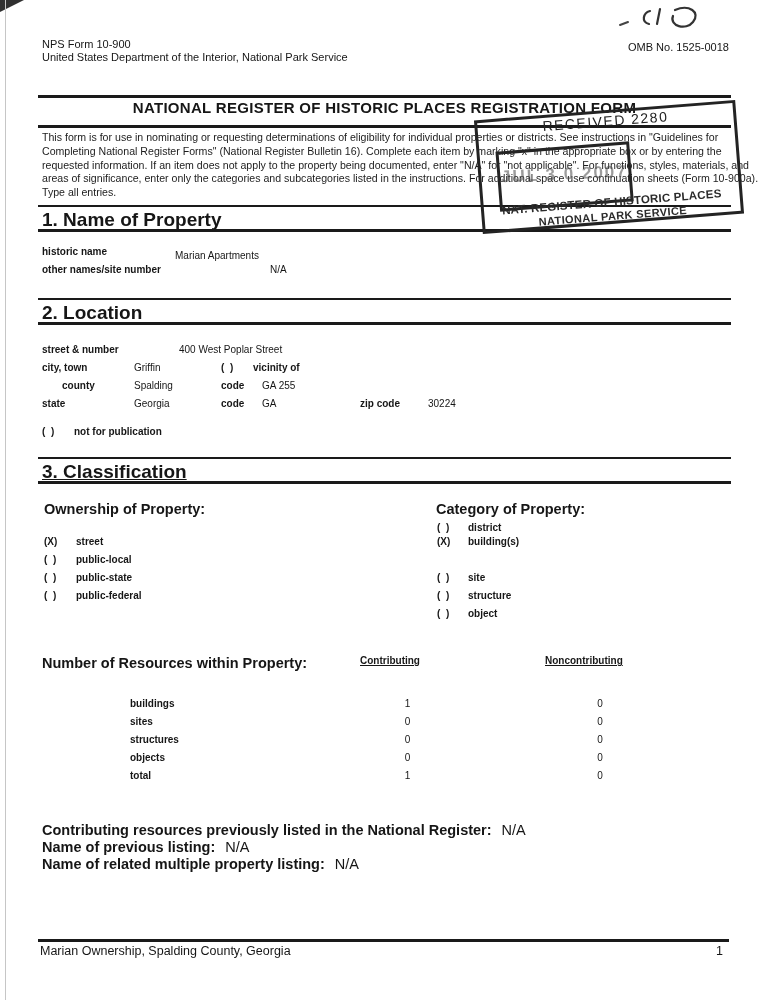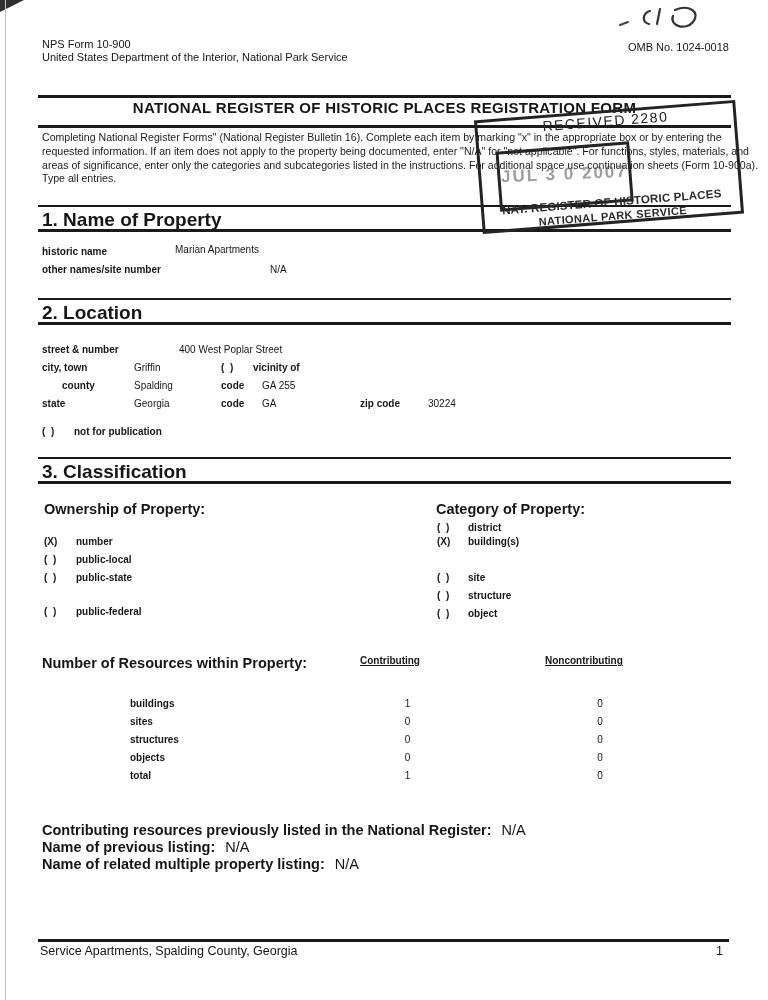--- a/index.html
+++ b/index.html
@@ -48,39 +48,40 @@
 
   <svg class="abs" style="left:612px;top:2px;" width="100" height="34" viewBox="0 0 100 34">
     <path d="M8 23 l8 -3" stroke="#444" stroke-width="2" fill="none" stroke-linecap="round"></path>
     <path d="M38 9 c-7 2 -9 11 -1 13" stroke="#333" stroke-width="2.2" fill="none" stroke-linecap="round"></path>
     <path d="M48 7 l-3 15" stroke="#333" stroke-width="2.2" fill="none" stroke-linecap="round"></path>
     <path d="M63 8 c14 -6 26 2 18 12 c-7 9 -24 4 -20 -6" stroke="#333" stroke-width="2.2" fill="none" stroke-linecap="round"></path>
   </svg>
 
   <div class="abs fs11" style="left:42px;top:38px;">NPS Form 10-900</div>
   <div class="abs fs11" style="left:42px;top:51px;">United States Department of the Interior, National Park Service</div>
-  <div class="abs fs11" style="left:628px;top:41px;">OMB No. 1024-0018</div>
+  <div class="abs fs11" style="left:628px;top:41px;">OMB No. 1525-0018</div>
 
   <div class="rule" style="left:38px;top:95px;width:693px;height:3px;"></div>
   <div class="abs title" style="left:38px;top:99px;width:693px;">NATIONAL REGISTER OF HISTORIC PLACES REGISTRATION FORM</div>
   <div class="rule" style="left:38px;top:125px;width:693px;height:3px;"></div>
 
   <div class="instructions">
+    <div>This form is for use in nominating or requesting determinations of eligibility for individual properties or districts.  See instructions in "Guidelines for</div>
     <div>Completing National Register Forms" (National Register Bulletin 16).  Complete each item by marking "x" in the appropriate box or by entering the</div>
     <div>requested information.  If an item does not apply to the property being documented, enter "N/A" for "not applicable".  For functions, styles, materials, and</div>
     <div>areas of significance, enter only the categories and subcategories listed in the instructions.  For additional space use continuation sheets (Form 10-900a).</div>
     <div>Type all entries.</div>
   </div>
 
   <div class="rule" style="left:38px;top:205px;width:693px;height:2px;"></div>
   <div class="abs heading" style="left:42px;top:209px;">1. Name of Property</div>
   <div class="rule" style="left:38px;top:229px;width:693px;height:3px;"></div>
 
   <div class="abs fs14 b" style="left:42px;top:246px;">historic name</div>
-  <div class="abs fs14" style="left:175px;top:244px;">Marian Apartments</div>
+  <div class="abs fs14" style="left:175px;top:250px;">Marian Apartments</div>
   <div class="abs fs14 b" style="left:42px;top:264px;">other names/site number</div>
   <div class="abs fs14" style="left:270px;top:264px;">N/A</div>
 
   <div class="rule" style="left:38px;top:298px;width:693px;height:2px;"></div>
   <div class="abs heading" style="left:42px;top:302px;">2.  Location</div>
   <div class="rule" style="left:38px;top:322px;width:693px;height:3px;"></div>
 
   <div class="abs fs14 b" style="left:42px;top:344px;">street &amp; number</div>
   <div class="abs fs14" style="left:179px;top:344px;">400 West Poplar Street</div>
 
@@ -100,36 +101,36 @@
   <div class="abs fs14 b" style="left:221px;top:398px;">code</div>
   <div class="abs fs14" style="left:262px;top:398px;">GA</div>
   <div class="abs fs14 b" style="left:360px;top:398px;">zip code</div>
   <div class="abs fs14" style="left:428px;top:398px;">30224</div>
 
   <div class="abs fs14" style="left:42px;top:426px;">
     <span class="mark">( )</span><span class="olabel">not for publication</span>
   </div>
 
   <div class="rule" style="left:38px;top:457px;width:693px;height:2px;"></div>
-  <div class="abs heading" style="left:42px;top:461px;">3.  Classification</div>
+  <div class="abs heading" style="left:42px;top:461px;text-decoration:underline;">3.  Classification</div>
   <div class="rule" style="left:38px;top:481px;width:693px;height:3px;"></div>
 
   <div class="abs fs15 b" style="left:44px;top:501px;">Ownership of Property:</div>
   <div class="abs fs15 b" style="left:436px;top:501px;">Category of Property:</div>
 
   <div class="abs fs14" style="left:44px;top:536px;">
-    <span class="mark">(X)</span><span class="olabel">number</span>
+    <span class="mark">(X)</span><span class="olabel">street</span>
   </div>
   <div class="abs fs14" style="left:44px;top:554px;">
     <span class="mark">( )</span><span class="olabel">public-local</span>
   </div>
   <div class="abs fs14" style="left:44px;top:572px;">
     <span class="mark">( )</span><span class="olabel">public-state</span>
   </div>
-  <div class="abs fs14" style="left:44px;top:606px;">
+  <div class="abs fs14" style="left:44px;top:590px;">
     <span class="mark">( )</span><span class="olabel">public-federal</span>
   </div>
 
   <div class="abs fs14" style="left:437px;top:536px;">
     <span class="mark cat">(X)</span><span class="olabel">building(s)</span>
   </div>
   <div class="abs fs14" style="left:437px;top:522px;">
     <span class="mark cat">( )</span><span class="olabel">district</span>
   </div>
   <div class="abs fs14" style="left:437px;top:572px;">
@@ -176,21 +177,21 @@
     <span class="b">Name of previous listing:</span><span class="val-after">N/A</span>
   </div>
   <div class="abs fs15" style="left:42px;top:822px;">
     <span class="b">Contributing resources previously listed in the National Register:</span><span class="val-after">N/A</span>
   </div>
   <div class="abs fs15" style="left:42px;top:856px;">
     <span class="b">Name of related multiple property listing:</span><span class="val-after">N/A</span>
   </div>
 
   <div class="rule" style="left:38px;top:939px;width:691px;height:2.5px;"></div>
-  <div class="abs" style="left:40px;top:944px;font-size:12.5px;">Service Apartments, Spalding County, Georgia</div>
+  <div class="abs" style="left:40px;top:944px;font-size:12.5px;">Marian Ownership, Spalding County, Georgia</div>
   <div class="abs" style="left:716px;top:944px;font-size:12.5px;">1</div>
 
   <div class="stamp">
     <div class="stamp-received">RECEIVED 2280</div>
     <div class="stamp-datebox">
       <span class="stamp-date">JUL 3 0 2007</span>
     </div>
     <div class="stamp-reg1">NAT. REGISTER OF HISTORIC PLACES</div>
     <div class="stamp-reg2">NATIONAL PARK SERVICE</div>
   </div>

